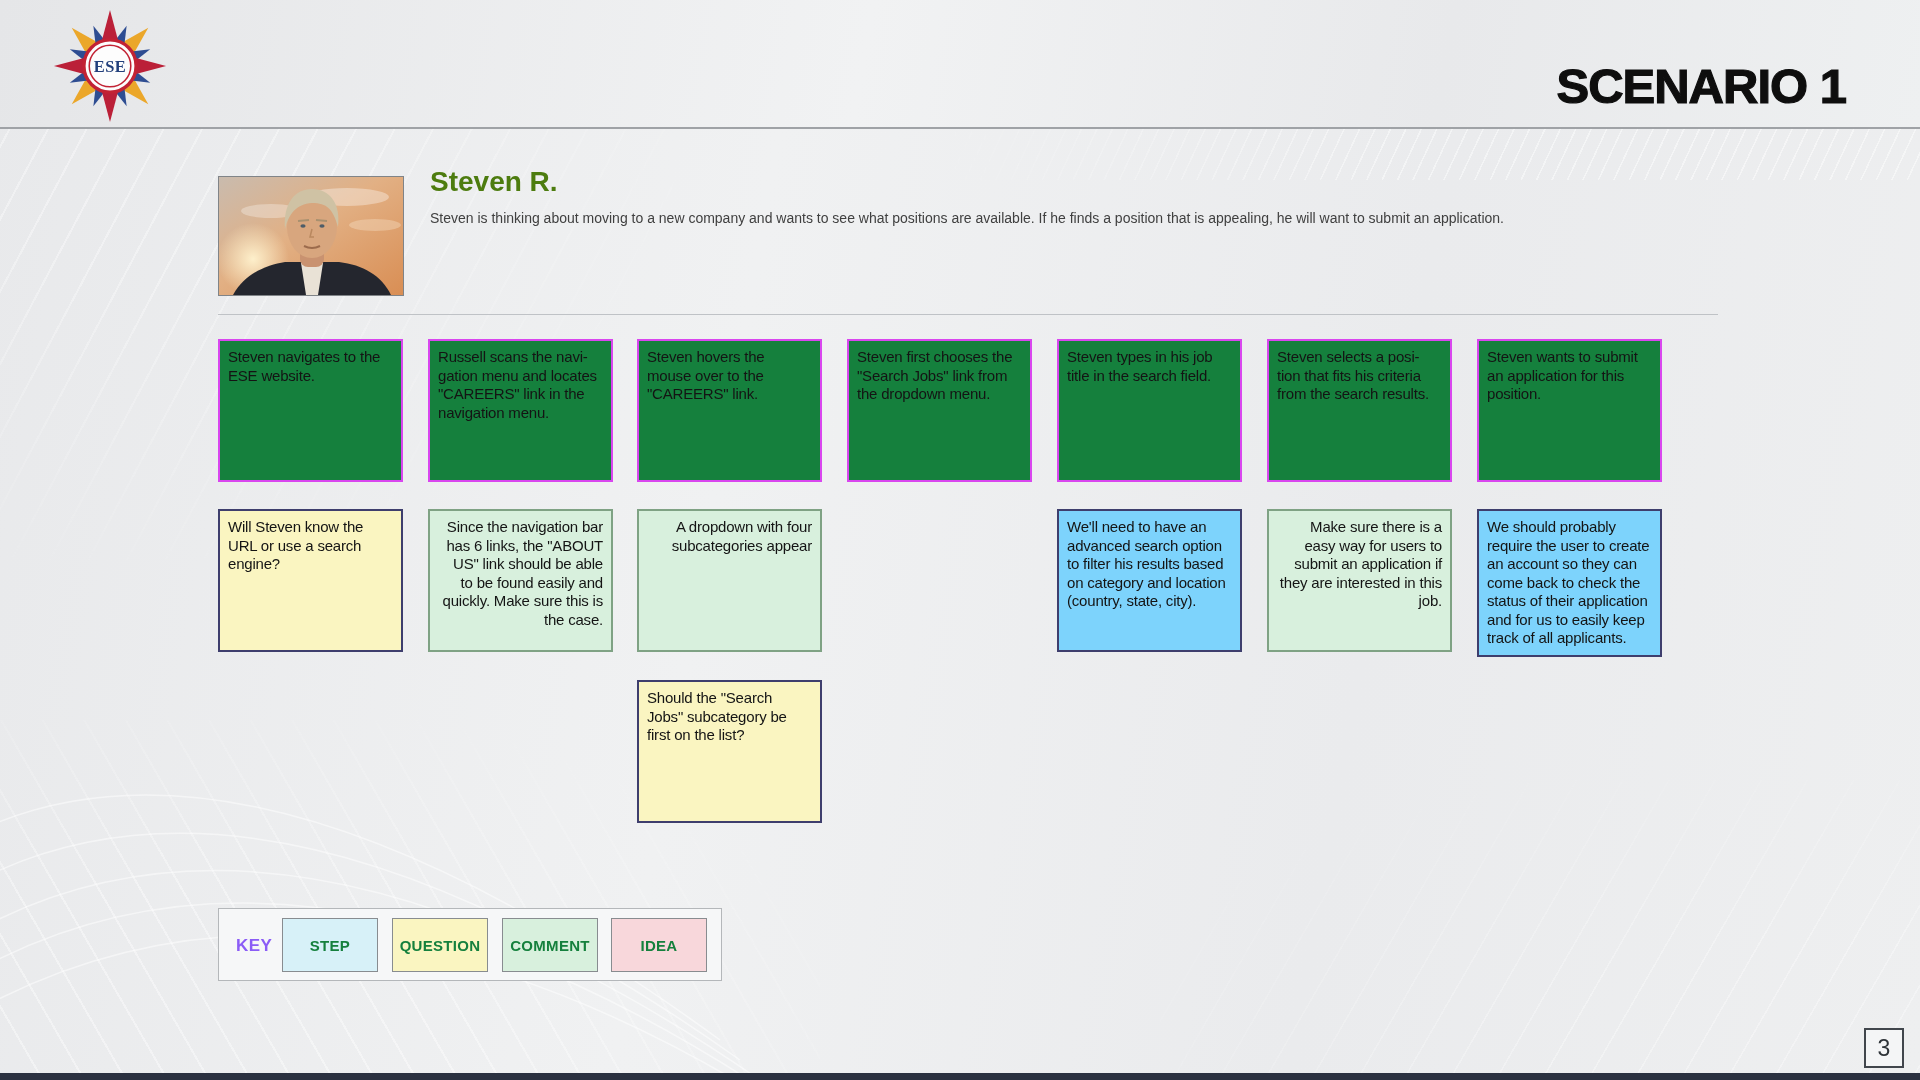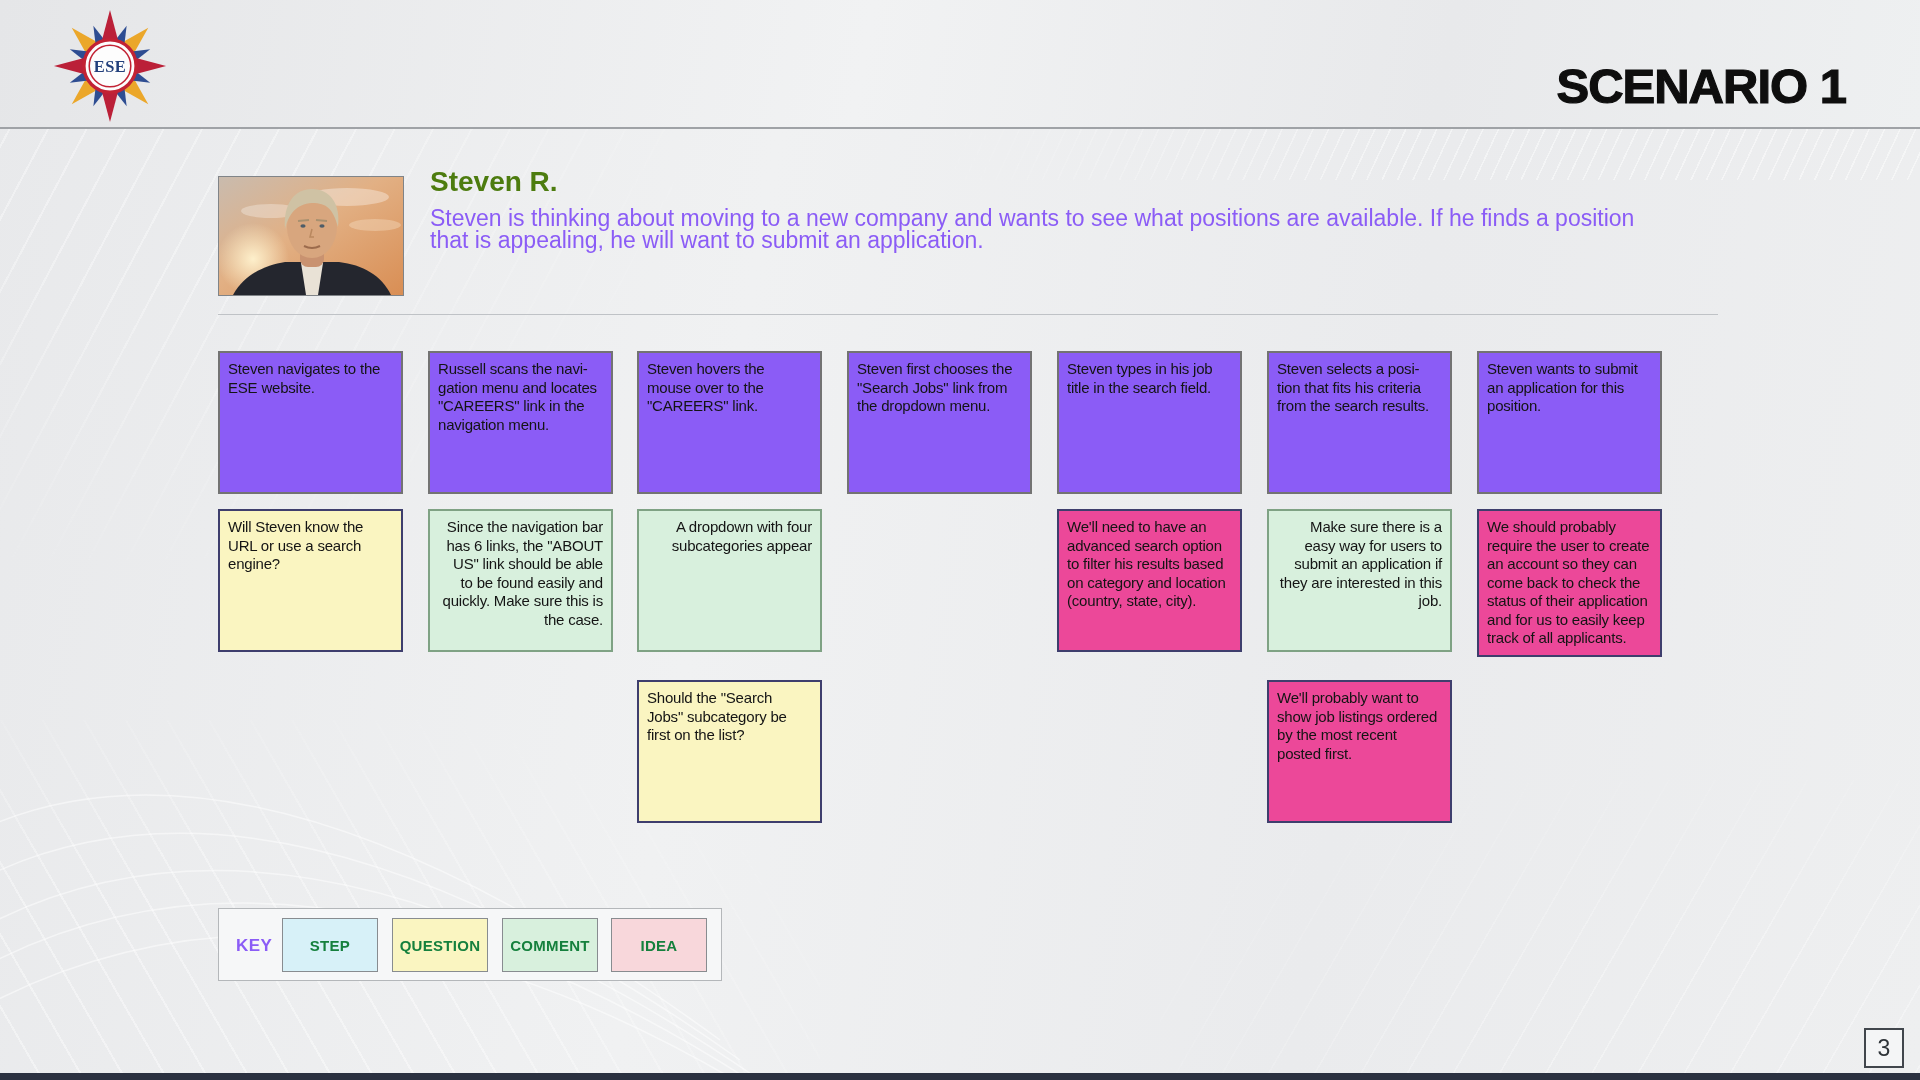--- a/index.html
+++ b/index.html
@@ -48,32 +48,32 @@
   .scenario-title{
     position:absolute;top:58px;right:74px;
     font-size:49px;font-weight:bold;color:#0e0e0e;letter-spacing:-1px;
     -webkit-text-stroke:1.2px #0e0e0e;white-space:nowrap;
   }
 
   
   .photo{position:absolute;left:218px;top:176px;width:184px;height:118px;border:1px solid #808488;background:#d9a97f;}
   .photo svg{display:block;width:100%;height:100%;}
   .persona-name{position:absolute;left:430px;top:166px;font-size:28px;font-weight:bold;color:#4d7c0f;}
-  .persona-desc{position:absolute;left:430px;top:207px;width:1235px;font-size:23px;line-height:22px;color:#8b5cf6;}
+  .persona-desc{position:absolute;left:430px;top:207px;width:1235px;font-size:14px;line-height:22px;color:#404040;}
   .divider{position:absolute;left:218px;top:314px;width:1500px;border-top:1px solid #bfc2c6;}
 
   
   .note{
     position:absolute;width:185px;min-height:143px;box-sizing:border-box;
     padding:7px 8px;font-size:15px;line-height:18.5px;letter-spacing:-0.2px;color:#141414;
   }
-  .note.step{background:#8b5cf6;border:2px solid #737373;margin-top:12px;}
+  .note.step{background:#15803d;border:2px solid #d946ef;}
   .note.question{background:#faf5c1;border:2px solid #3e3e6d;}
   .note.comment{background:#d8f0dd;border:2px solid #7fa284;text-align:right;}
-  .note.idea{background:#ec4899;border:2px solid #3e3e6d;}
+  .note.idea{background:#7dd3fc;border:2px solid #3e3e6d;}
   .c1{left:218px}.c2{left:428px}.c3{left:637px}.c4{left:847px}.c5{left:1057px}.c6{left:1267px}.c7{left:1477px}
   .r1{top:339px}.r2{top:509px}.r3{top:680px}
 
   
   .legend{
     position:absolute;left:218px;top:908px;width:504px;height:73px;box-sizing:border-box;
     background:#f6f7f8;border:1px solid #b4b7ba;
   }
   .legend-title{position:absolute;left:17px;top:27px;font-size:17px;font-weight:bold;color:#8b5cf6;letter-spacing:.5px;}
   .sw{
@@ -190,21 +190,20 @@
   <div class="note step c7 r1">Steven wants to submit an application for this position.</div>
 
   <div class="note question c1 r2">Will Steven know the URL or use a search engine?</div>
   <div class="note comment c2 r2">Since the navigation bar has 6 links, the "ABOUT US" link should be able to be found easily and quickly. Make sure this is the case.</div>
   <div class="note comment c3 r2">A dropdown with four subcategories appear</div>
   <div class="note idea c5 r2">We'll need to have an advanced search option to filter his results based on category and location (country, state, city).</div>
   <div class="note comment c6 r2">Make sure there is a easy way for users to submit an application if they are interested in this job.</div>
   <div class="note idea c7 r2">We should probably require the user to create an account so they can come back to check the status of their application and for us to easily keep track of all applicants.</div>
 
   <div class="note question c3 r3">Should the "Search Jobs" subcategory be first on the list?</div>
-  <div class="note idea c6 r3">We'll probably want to show job listings ordered by the most recent posted first.</div>
 
   <div class="legend">
     <span class="legend-title">KEY</span>
     <span class="sw step sw1">STEP</span>
     <span class="sw question sw2">QUESTION</span>
     <span class="sw comment sw3">COMMENT</span>
     <span class="sw idea sw4">IDEA</span>
   </div>
 
   <div class="page-number">3</div>

